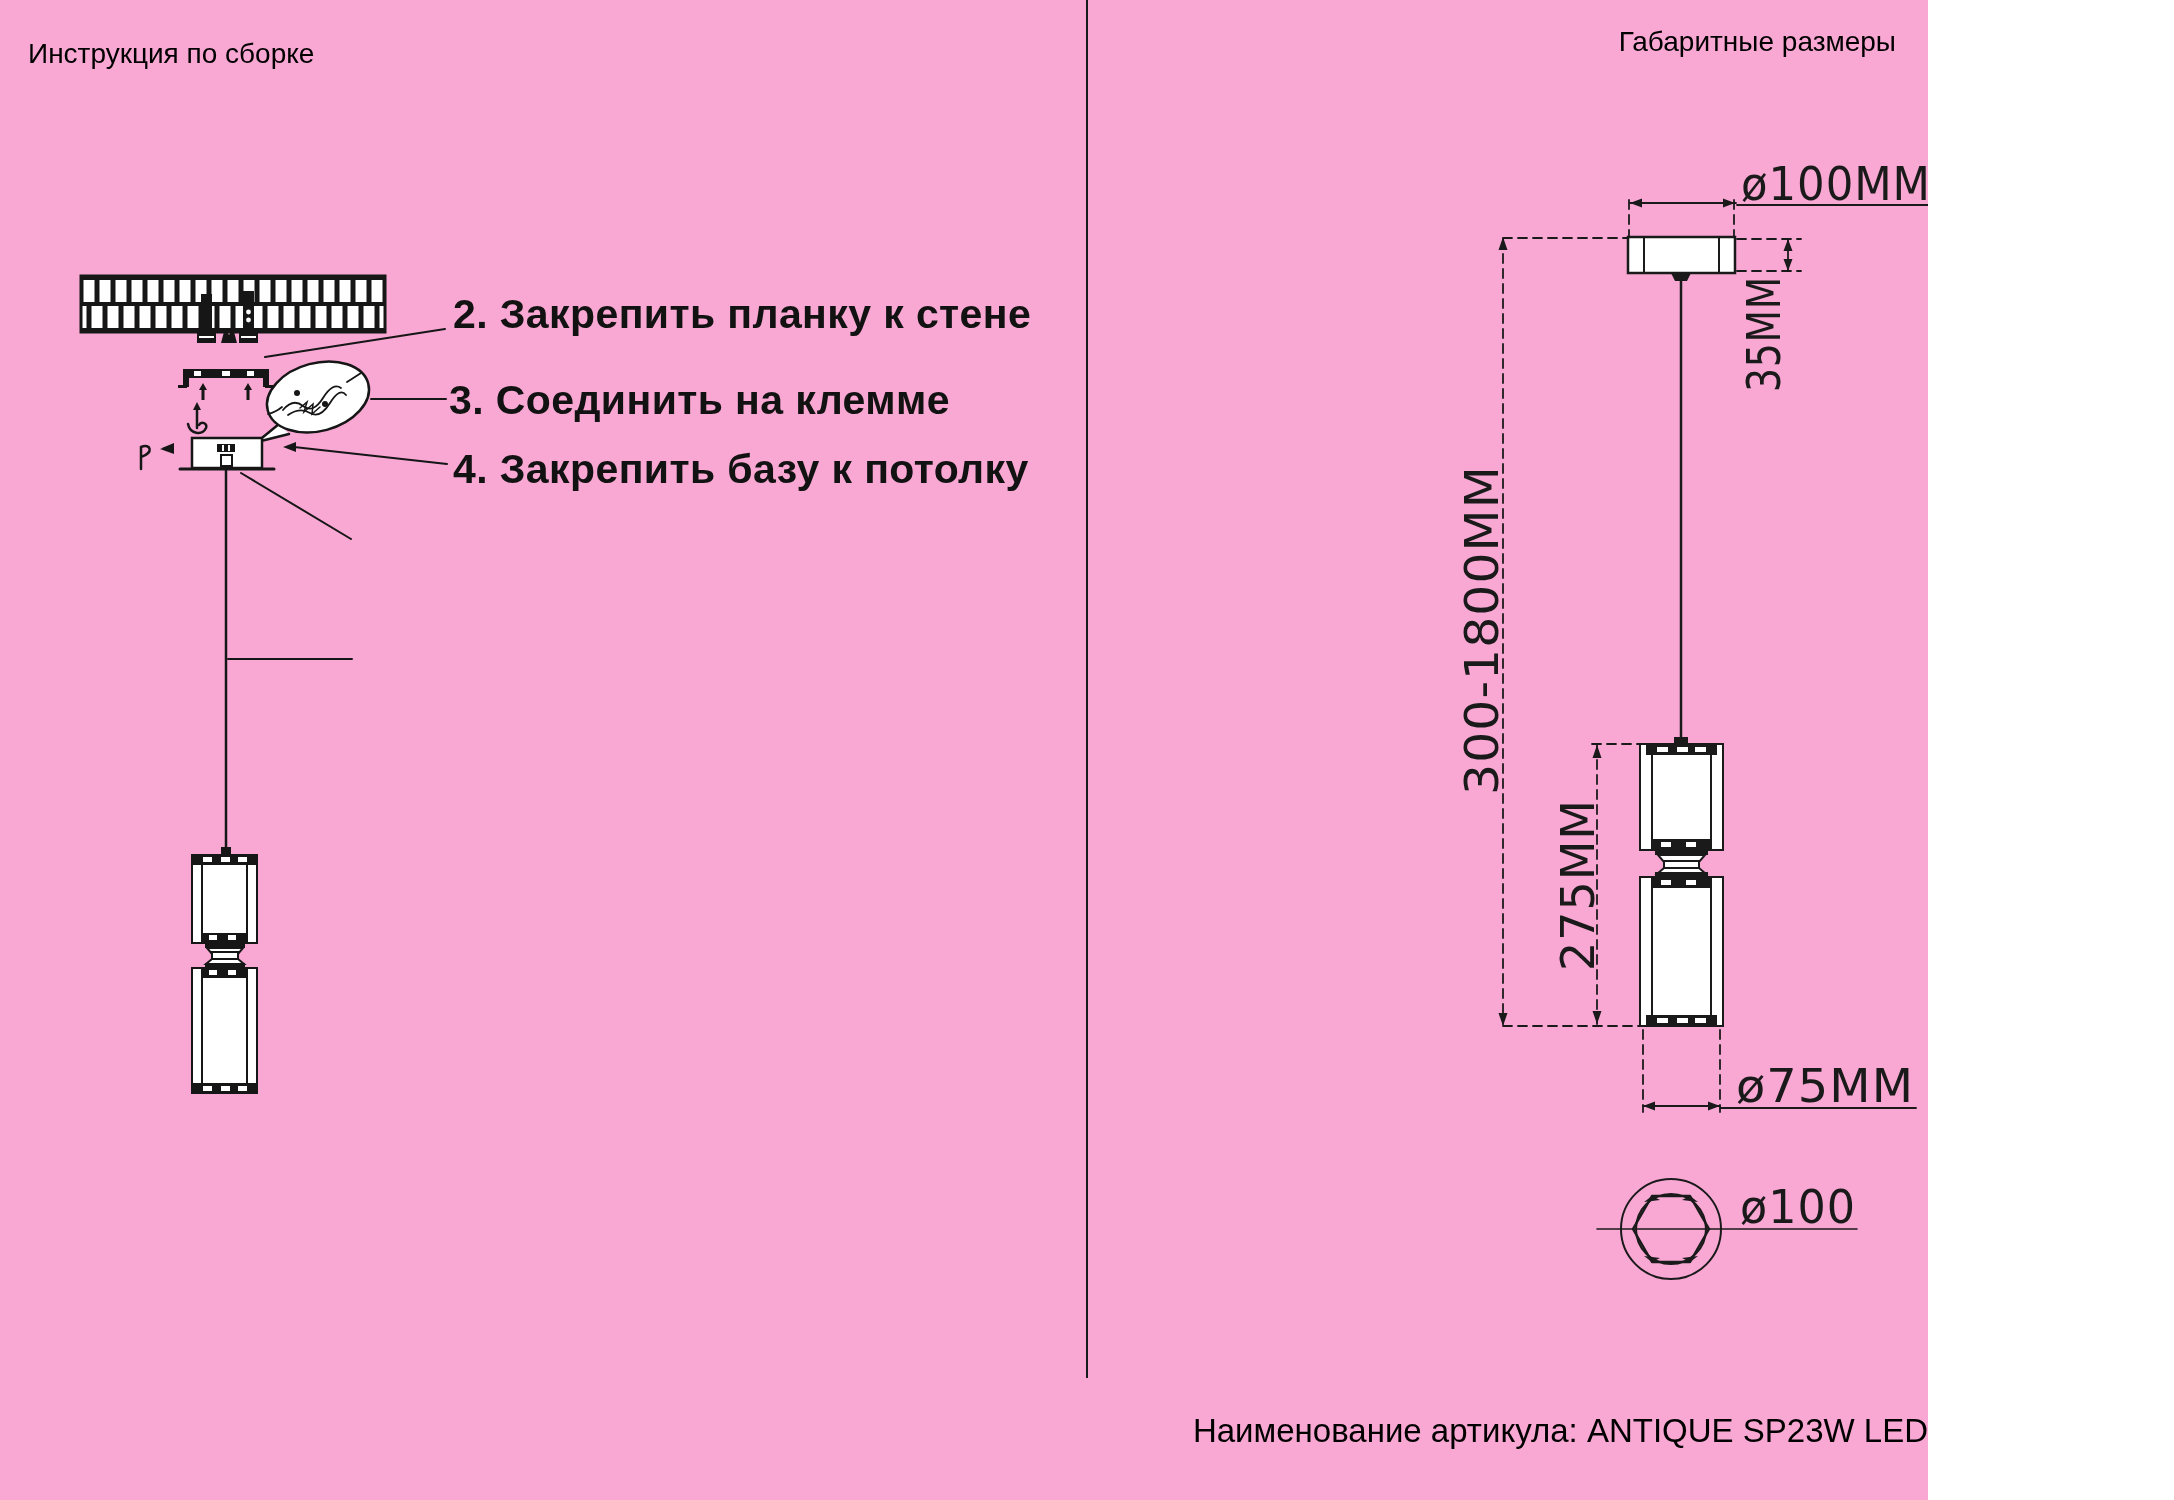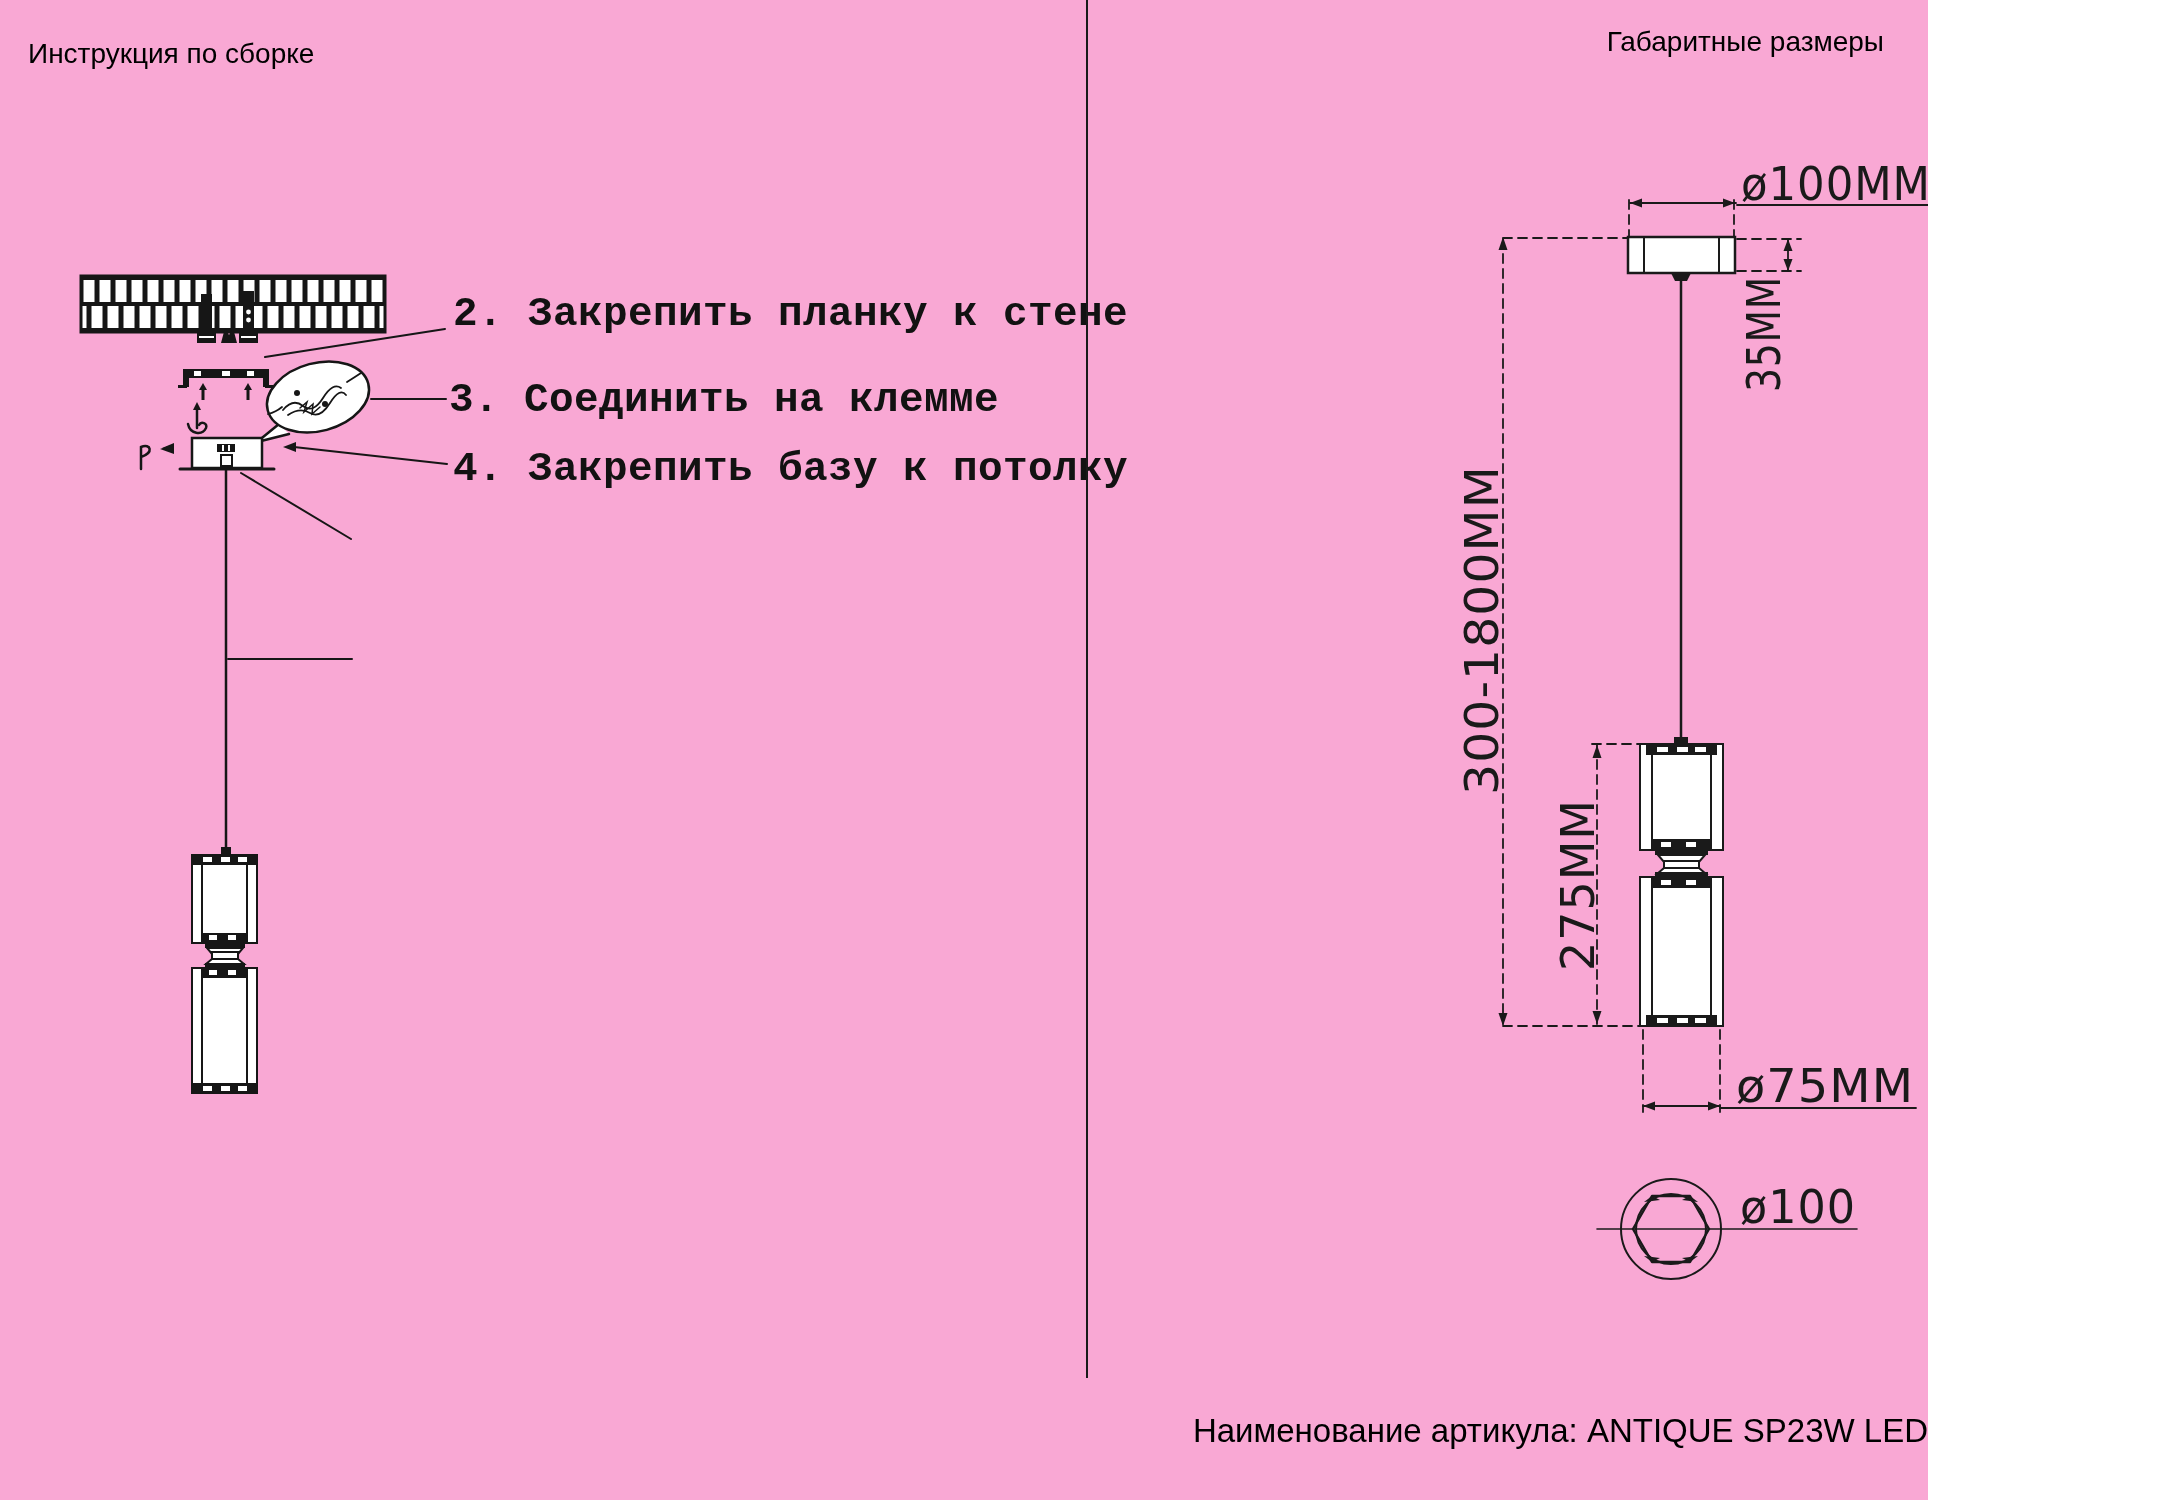--- a/index.html
+++ b/index.html
@@ -1,20 +1,20 @@
 <!DOCTYPE html>
 <html><head>
 <meta charset="utf-8">
 <style>
   html,body{margin:0;padding:0;background:#fff}
   .page{position:relative;width:1928px;height:1500px;background:#f9a8d4;overflow:hidden}
   .title{position:absolute;font-family:"Liberation Sans",sans-serif;font-size:28px;color:#000;white-space:nowrap}
   #left-title{left:28px;top:38px}
-  #right-title{right:44px;top:26px}
-  .step{position:absolute;font-family:Liberation Mono, monospace;font-weight:700;font-size:41px;color:#121212;white-space:nowrap;letter-spacing:.4px;line-height:1.3}
+  #right-title{right:32px;top:26px}
+  .step{position:absolute;font-family:Liberation Sans, sans-serif;font-weight:700;font-size:41px;color:#121212;white-space:nowrap;letter-spacing:.4px;line-height:1.3}
   #step-2{left:453px;top:288px}
   #step-3{left:449px;top:374px}
   #step-4{left:453px;top:443px}
   #step-1{left:352px;top:530px}
   #step-5{left:358px;top:633px}
   .footer{position:absolute;left:0;top:1412px;width:100%;text-align:right;
           font-family:"Liberation Sans",sans-serif;font-size:33px;color:#000;white-space:nowrap}
   svg.drawing{position:absolute;left:0;top:0}
   .dim{font-family:"DejaVu Sans",sans-serif;font-size:46px;fill:#1a1a1a;letter-spacing:1px}
 </style>

